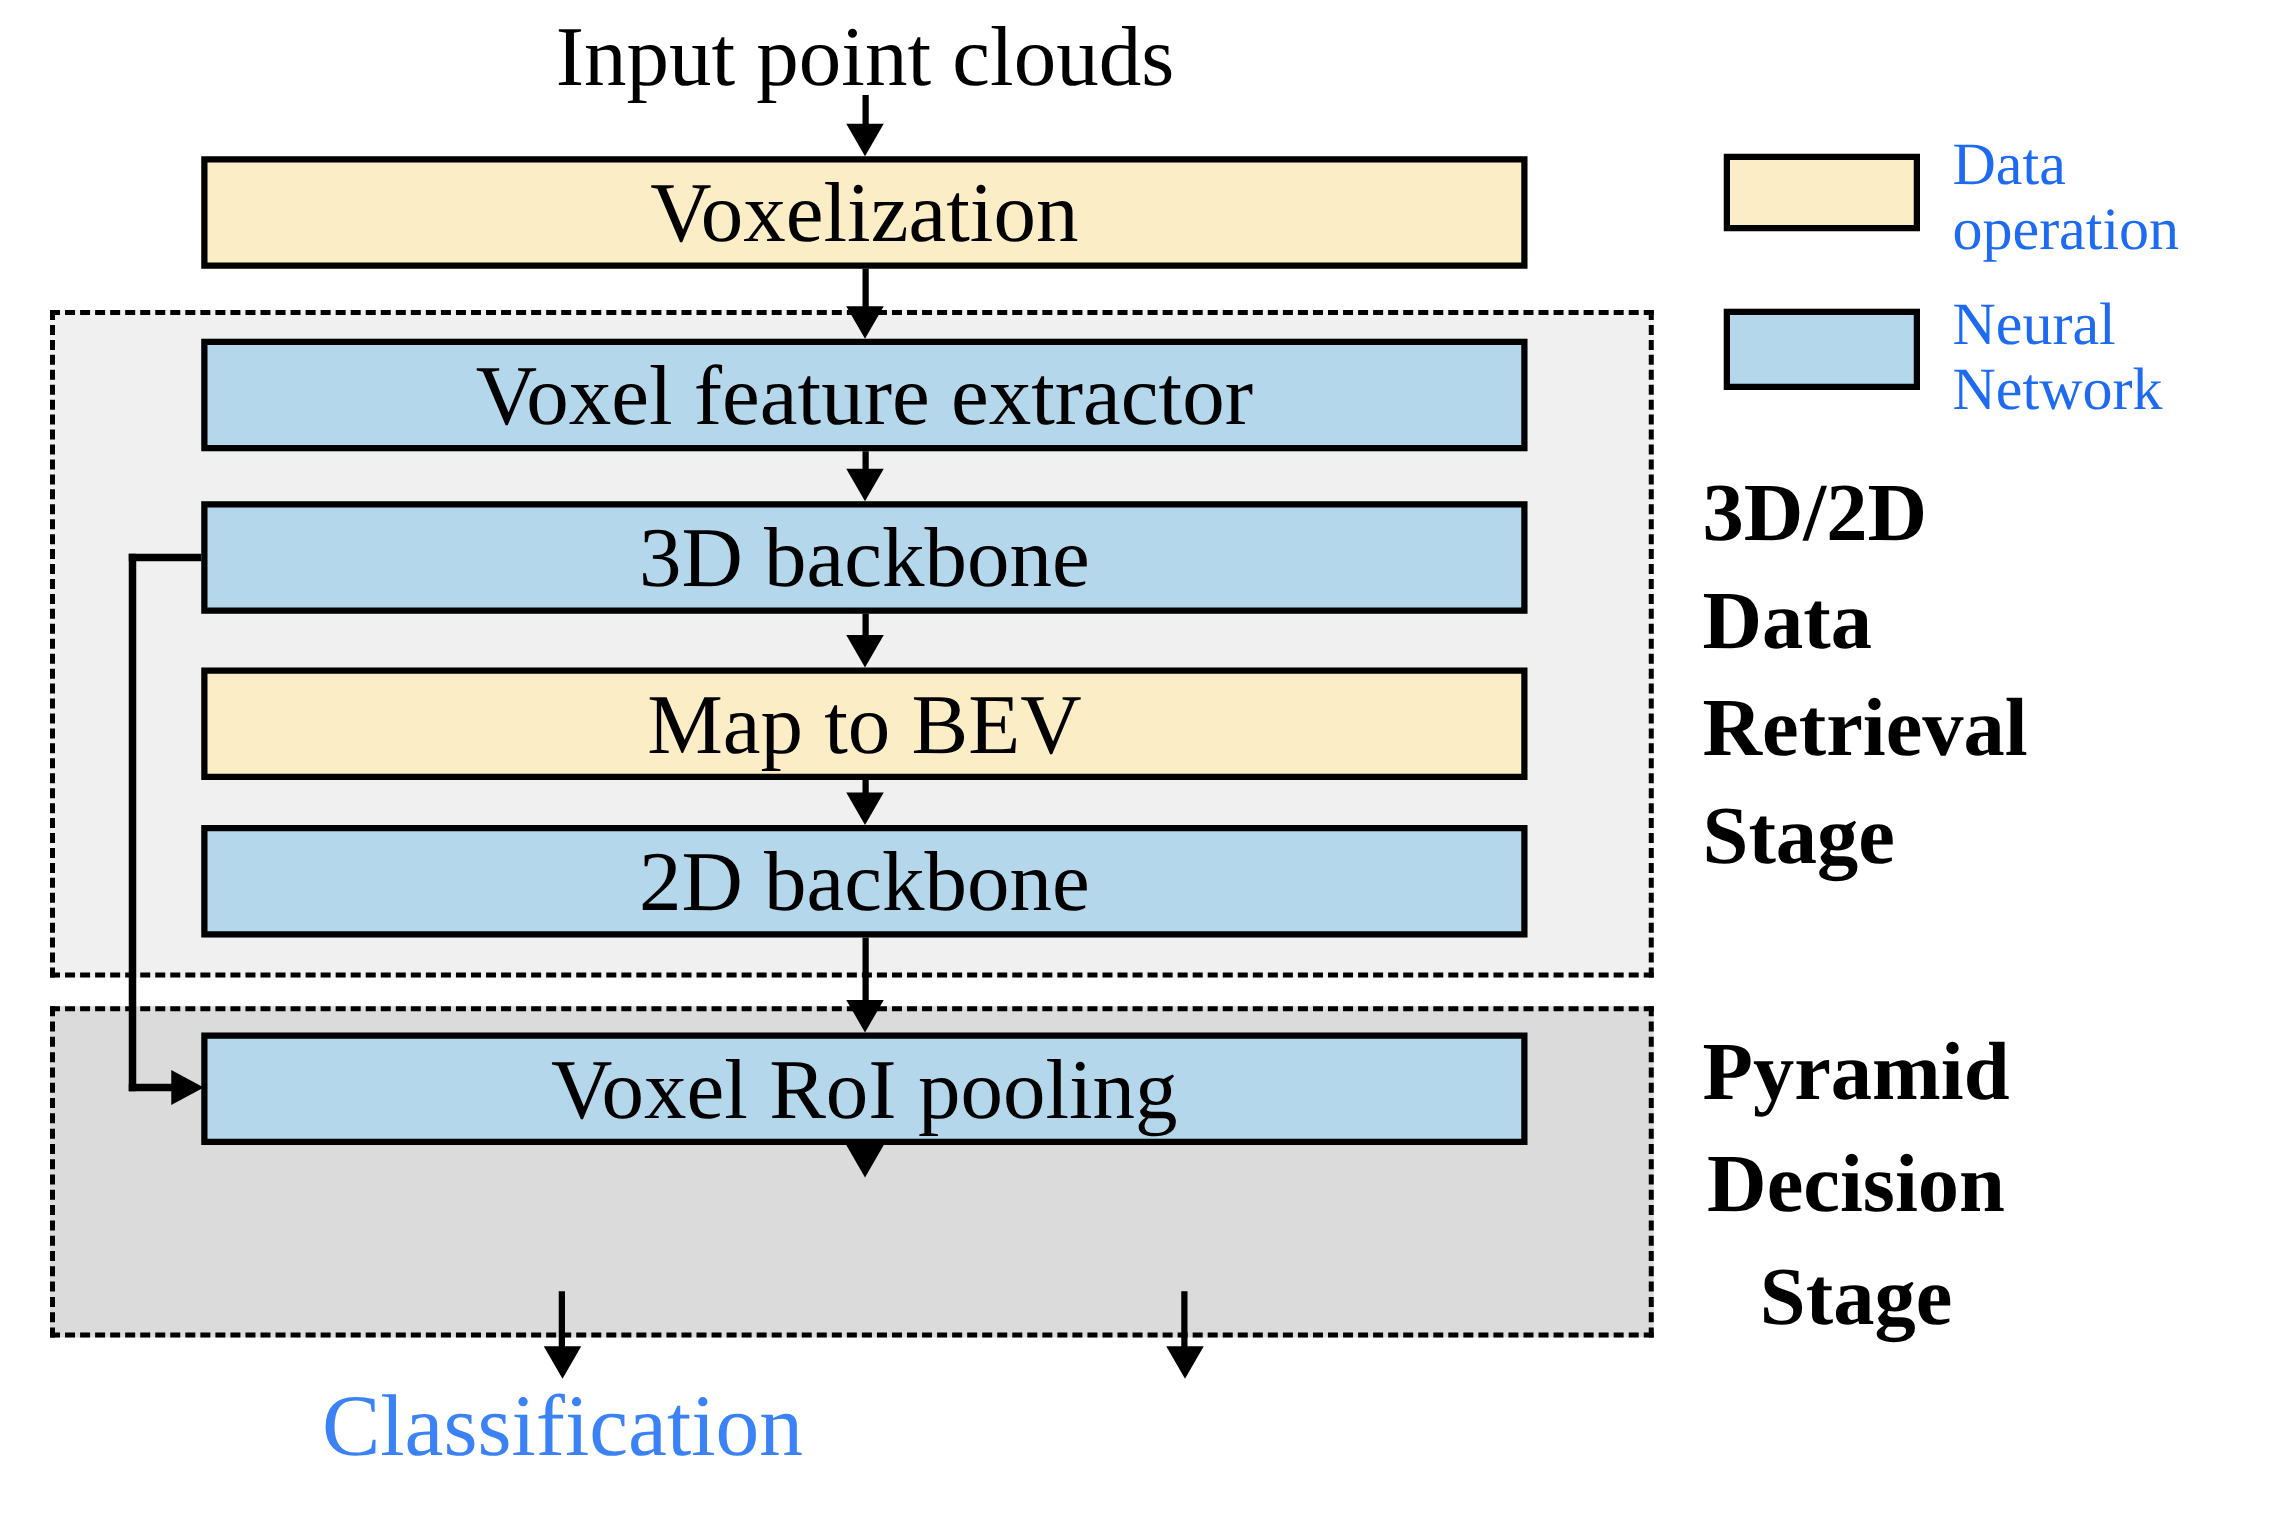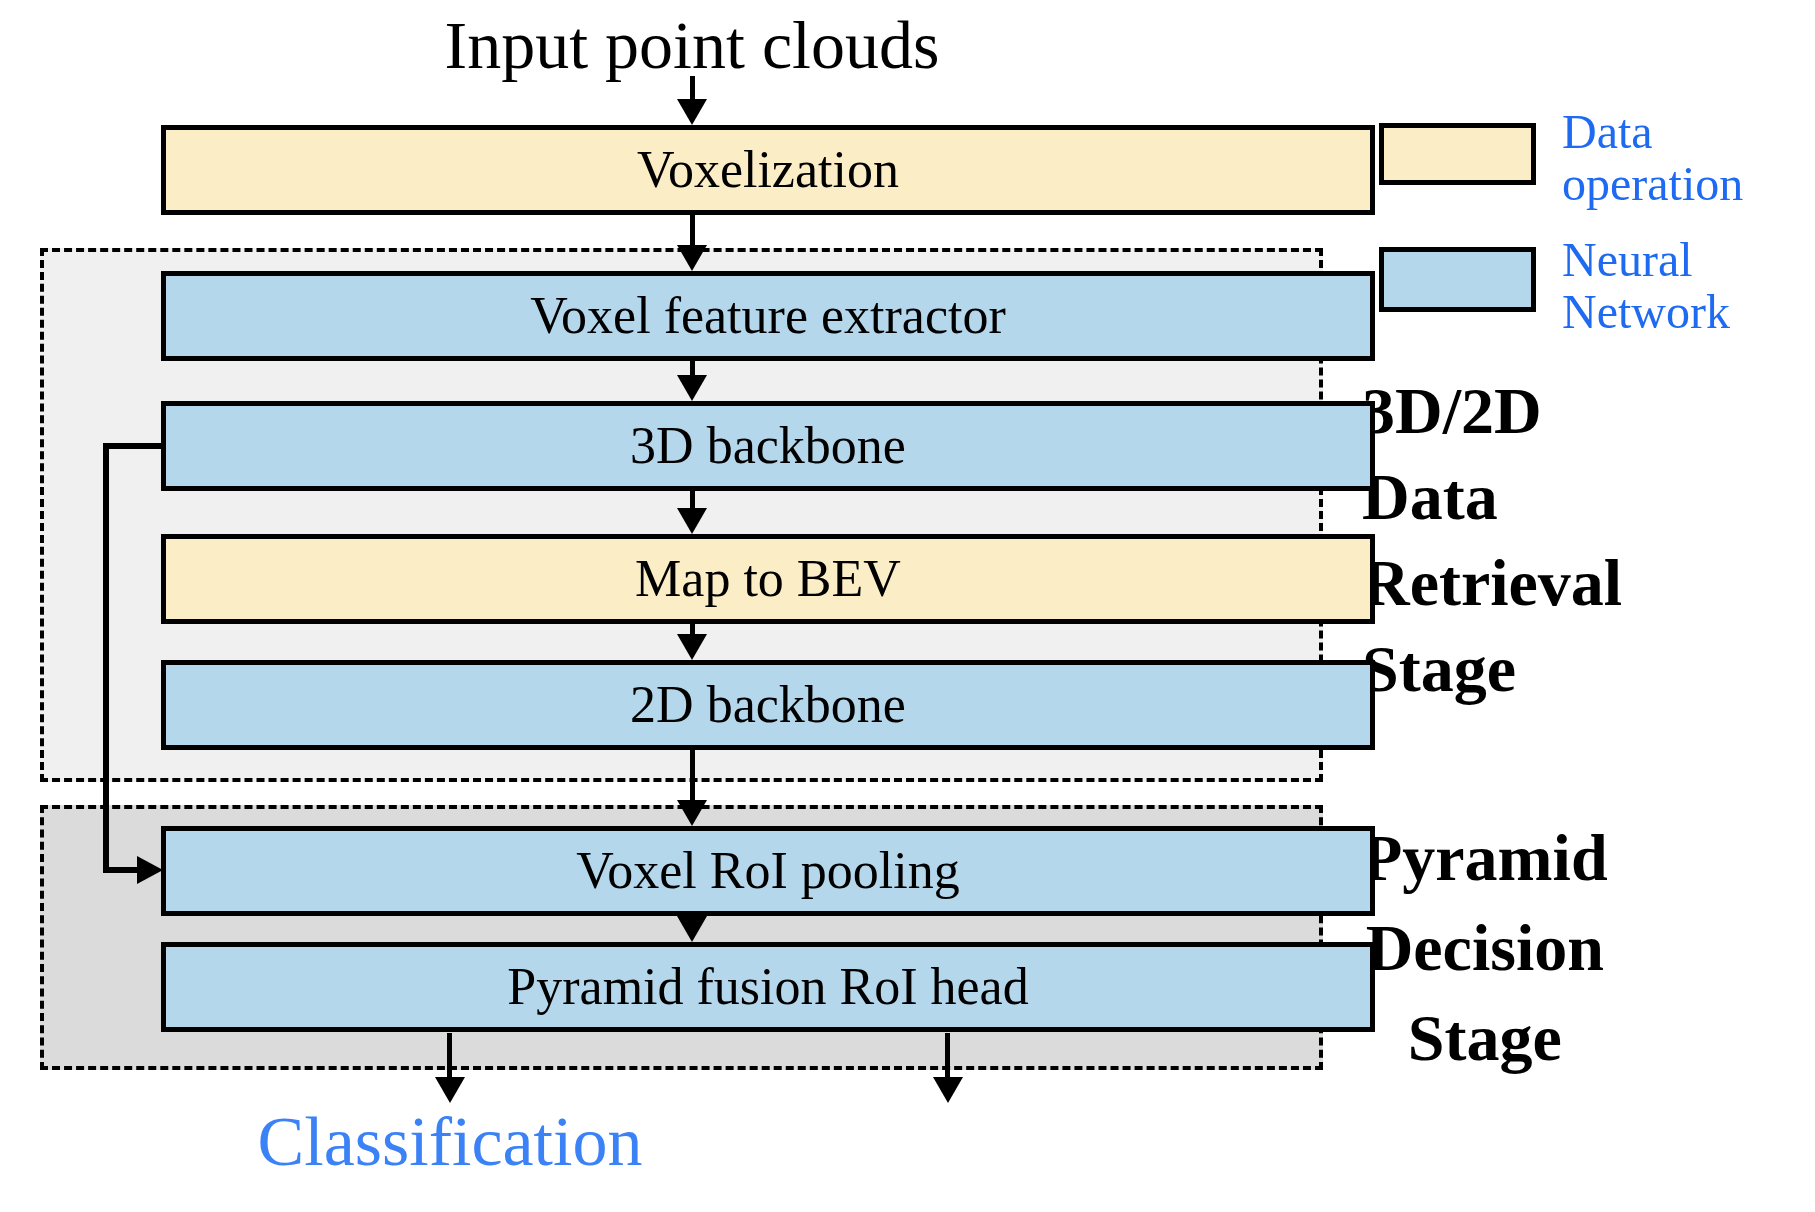--- a/index.html
+++ b/index.html
@@ -6,25 +6,25 @@
   #canvas{
     position:relative;
     width:1815px;height:1212px;
     background:#ffffff;
     font-family:"Liberation Serif","DejaVu Serif",serif;
     overflow:hidden;
   }
   
   .flow-box{
     position:absolute;
-    left:161px;width:1214px;height:90px;
+    left:161px;width:1061px;height:90px;
     box-sizing:border-box;
     border:5px solid #000;
     text-align:center;
-    font-size:52px;line-height:80px;
+    font-size:68px;line-height:80px;
     color:#000;
     z-index:5;
     white-space:nowrap;
   }
   .fill-data{background:#FBEEC6;}
   .fill-nn{background:#B4D7EC;}
   
   .region{
     position:absolute;
     left:40px;width:1283px;
@@ -135,23 +135,20 @@
   </div>
   <div class="flow-box fill-data" style="top:534px;">
     <span>Map to BEV</span>
   </div>
   <div class="flow-box fill-nn" style="top:660px;">
     <span>2D backbone</span>
   </div>
   <div class="flow-box fill-nn" style="top:826px;">
     <span>Voxel RoI pooling</span>
   </div>
-  <div class="flow-box fill-nn" style="top:942px;">
-    <span>Pyramid fusion RoI head</span>
-  </div>
 
   <div class="output-label" style="left:230px;">Classification</div>
 
   <div class="stage-label stage-label-1">
     <div>3D/2D</div>
     <div>Data</div>
     <div>Retrieval</div>
     <div>Stage</div>
   </div>
   <div class="stage-label stage-label-2">

